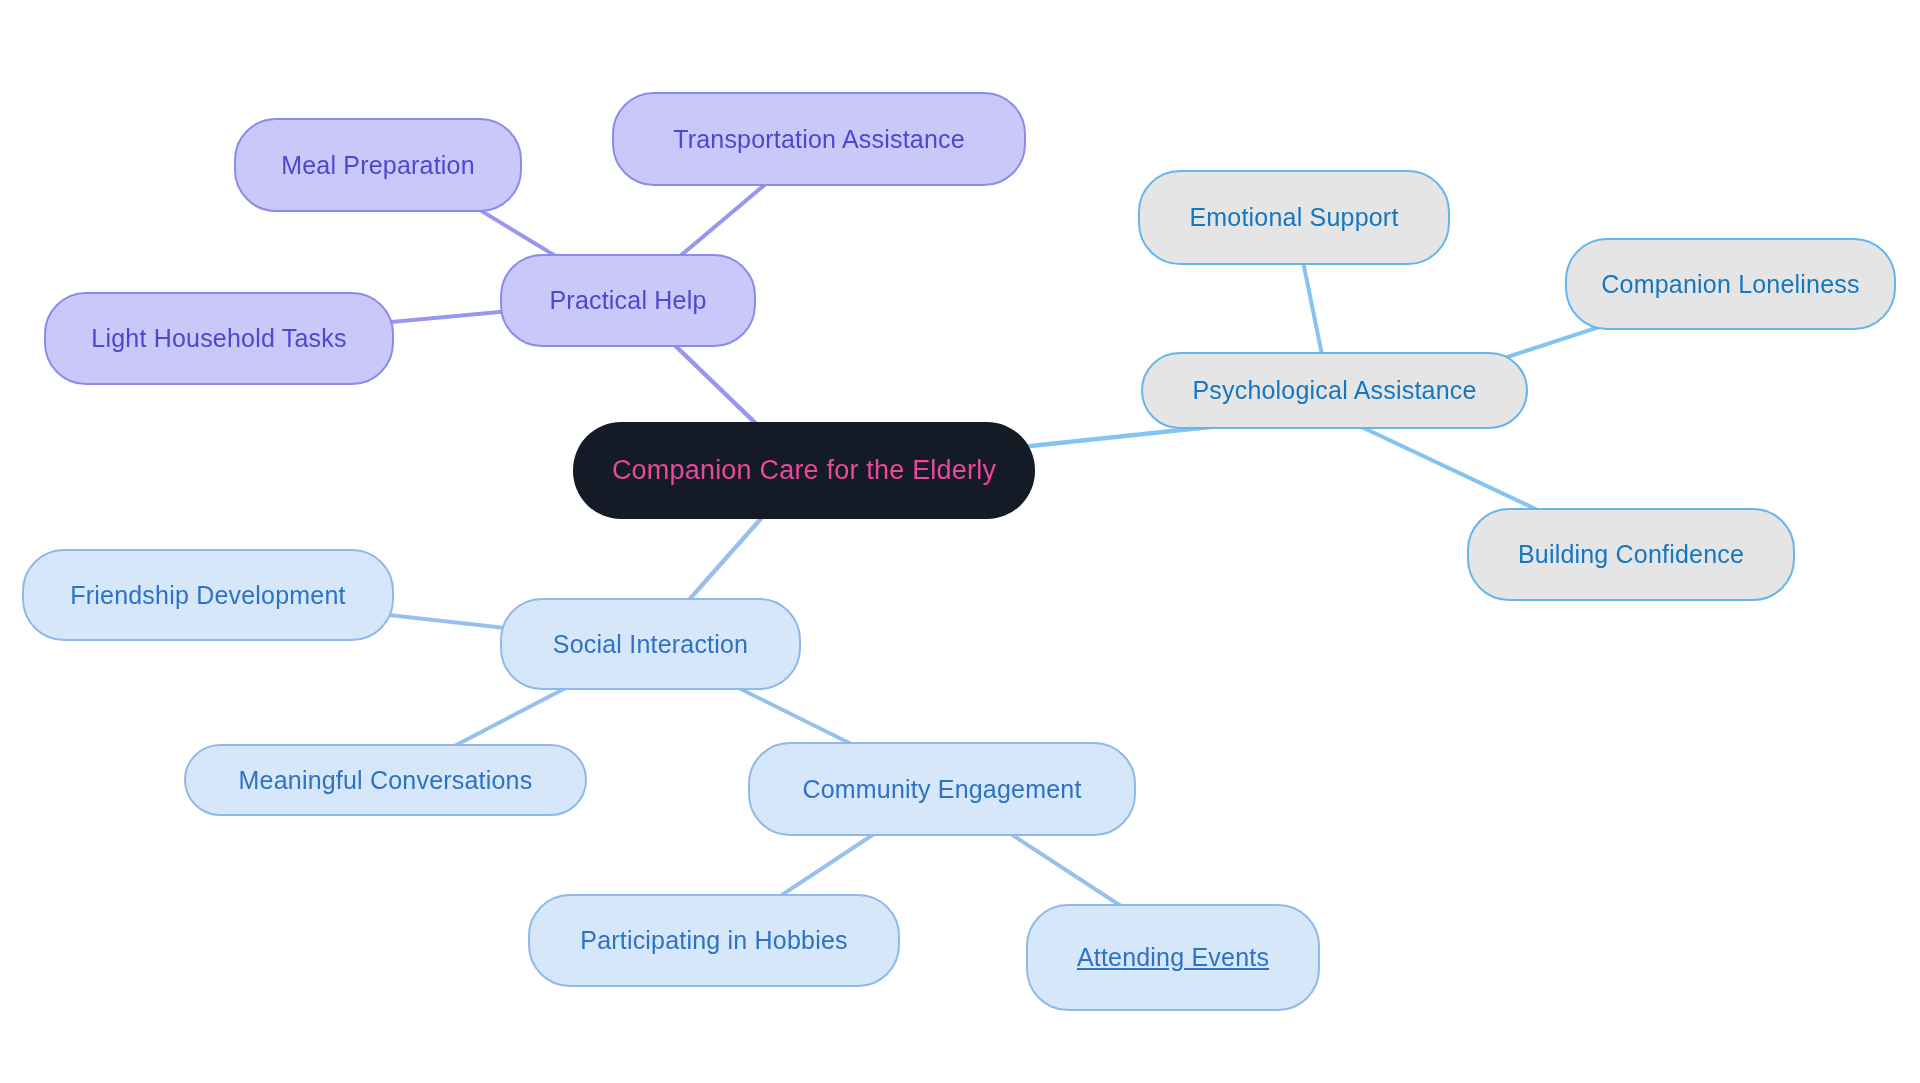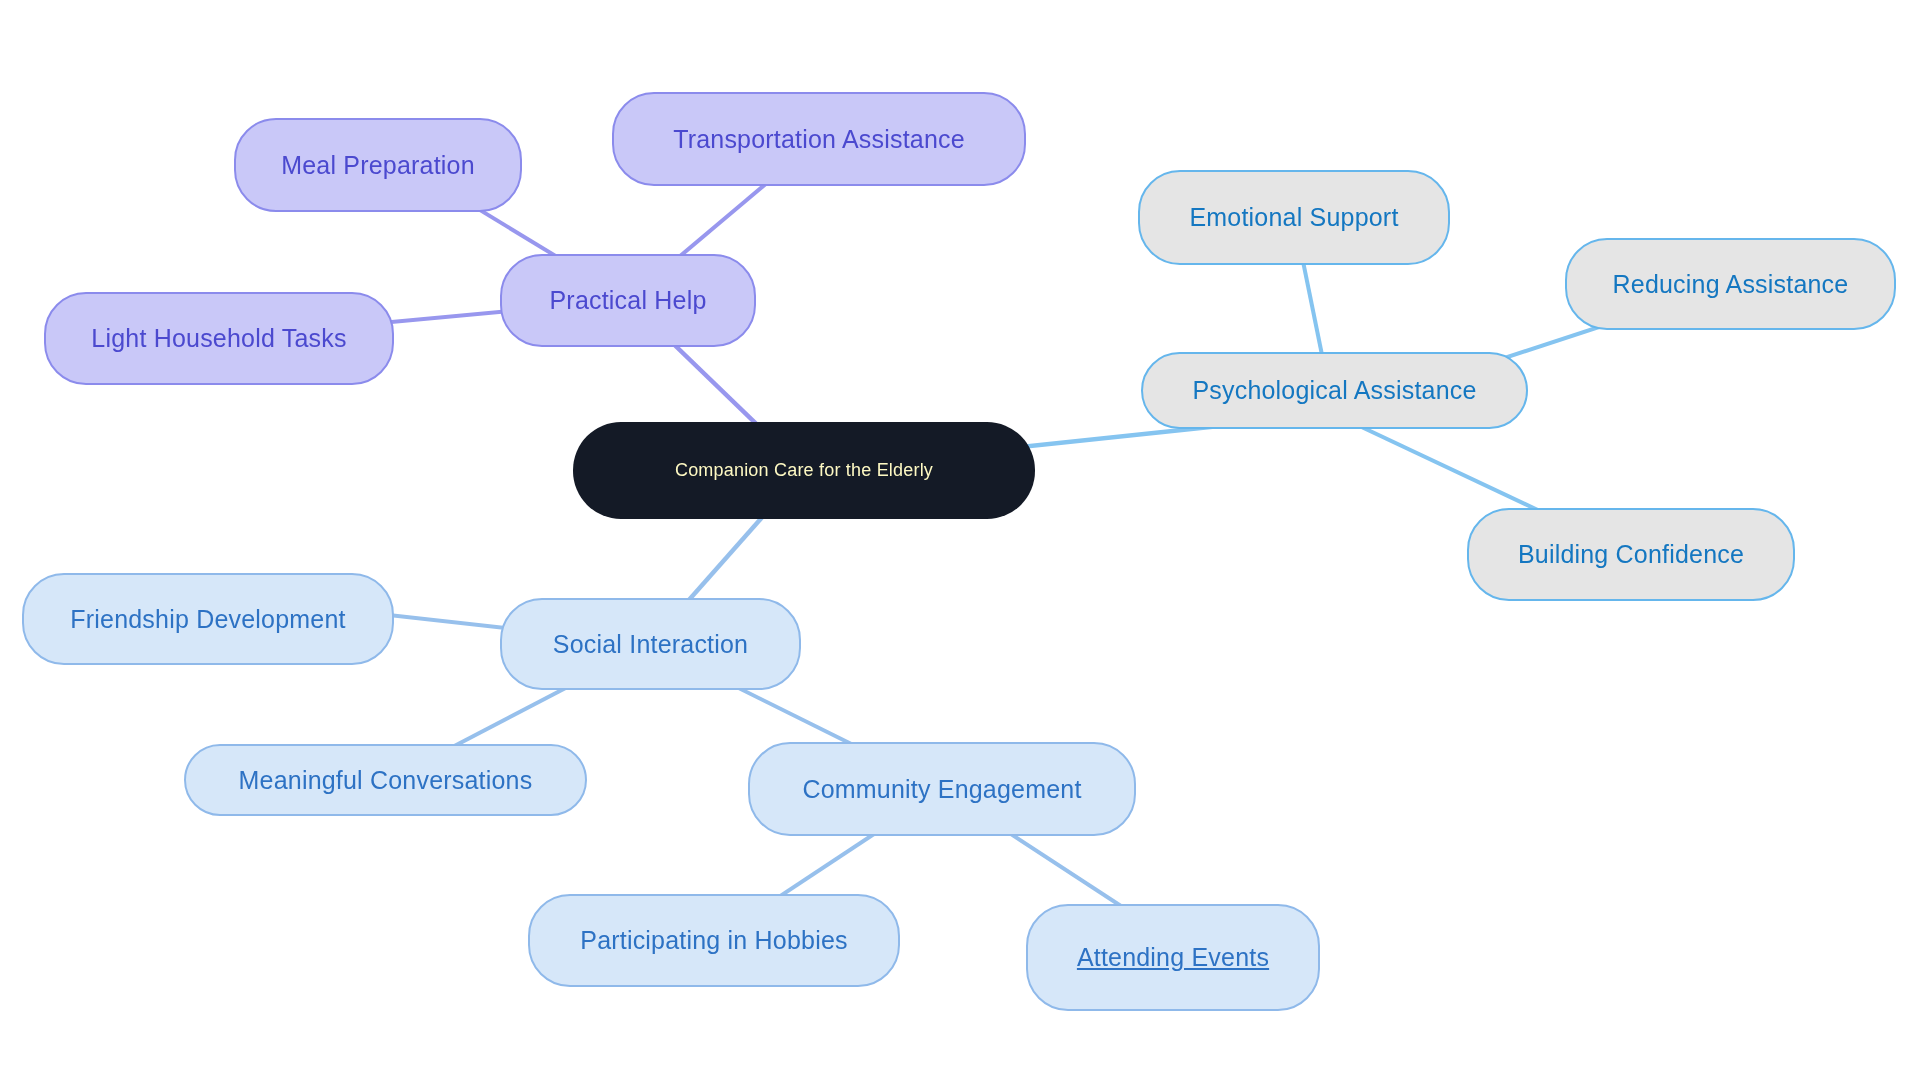--- a/index.html
+++ b/index.html
@@ -30,24 +30,24 @@
     box-sizing: border-box;
     border-radius: 42px;
     border: 2px solid transparent;
     font-size: 25px;
     letter-spacing: 0.2px;
     white-space: nowrap;
     cursor: default;
   }
   .node-root {
     background: #141a26;
-    color: #fef9c3;
+    color: #ec4899;
     border: none;
     border-radius: 48px;
-    font-size: 18px;
+    font-size: 27px;
     text-align: center;
   }
   .branch-purple {
     background: #c9c8f8;
     border-color: #8b8bec;
     color: #4b49cf;
   }
   .branch-sky {
     background: #e5e5e5;
     border-color: #65b6ec;
@@ -101,30 +101,30 @@
     <span>Light Household Tasks</span>
   </div>
 
   <div class="node branch-sky" style="left:1141px; top:352px; width:387px; height:77px;">
     <span>Psychological Assistance</span>
   </div>
   <div class="node branch-sky" style="left:1138px; top:170px; width:312px; height:95px;">
     <span>Emotional Support</span>
   </div>
   <div class="node branch-sky" style="left:1565px; top:238px; width:331px; height:92px;">
-    <span>Reducing Assistance</span>
+    <span>Companion Loneliness</span>
   </div>
   <div class="node branch-sky" style="left:1467px; top:508px; width:328px; height:93px;">
     <span>Building Confidence</span>
   </div>
 
   <div class="node branch-pale" style="left:500px; top:598px; width:301px; height:92px;">
     <span>Social Interaction</span>
   </div>
-  <div class="node branch-pale" style="left:22px; top:549px; width:372px; height:92px;margin-top:24px;">
+  <div class="node branch-pale" style="left:22px; top:549px; width:372px; height:92px;">
     <span>Friendship Development</span>
   </div>
   <div class="node branch-pale" style="left:184px; top:744px; width:403px; height:72px;">
     <span>Meaningful Conversations</span>
   </div>
   <div class="node branch-pale" style="left:748px; top:742px; width:388px; height:94px;">
     <span>Community Engagement</span>
   </div>
   <div class="node branch-pale" style="left:528px; top:894px; width:372px; height:93px;">
     <span>Participating in Hobbies</span>

